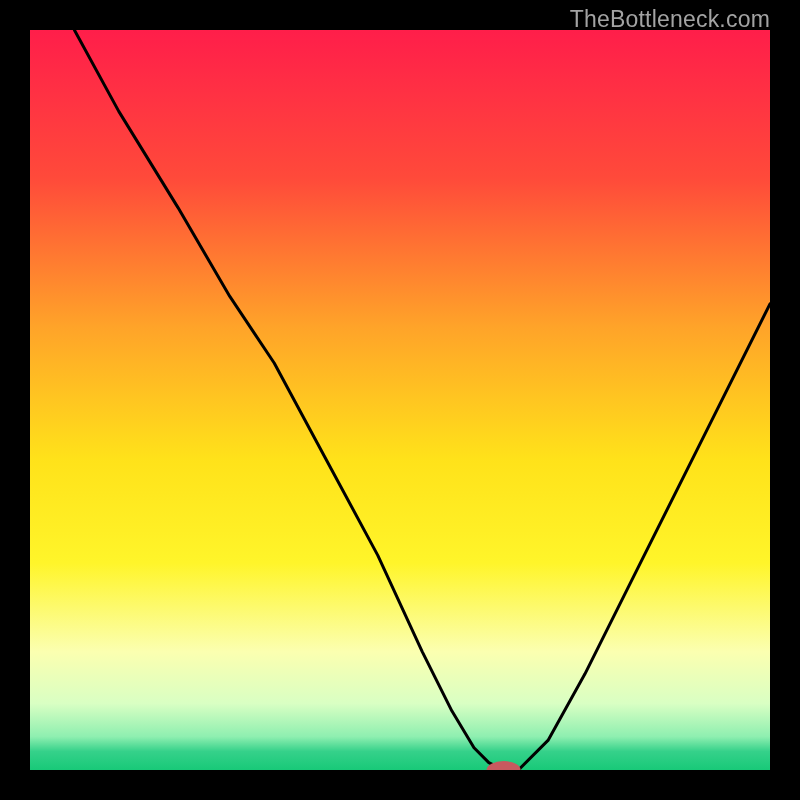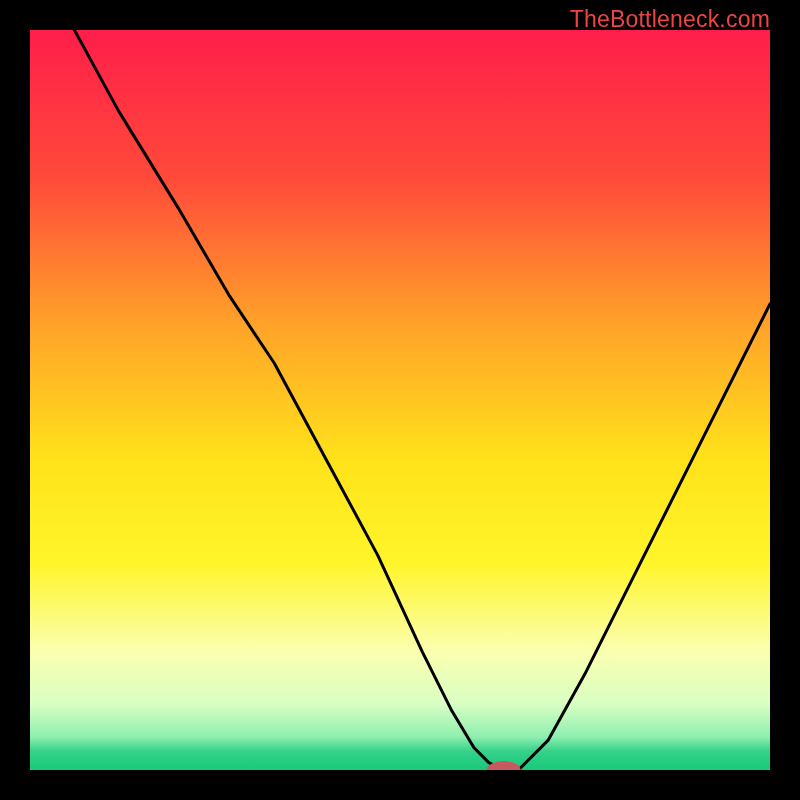--- a/index.html
+++ b/index.html
@@ -24,21 +24,21 @@
     top: 30px;
     width: 740px;
     height: 740px;
   }
   .watermark {
     position: absolute;
     top: 6px;
     right: 30px;
     font-family: Arial, Helvetica, sans-serif;
     font-size: 23px;
-    color: #ef4444;
+    color: #a3a3a3;
     letter-spacing: 0.2px;
   }
   svg { display: block; }
 </style>
 </head>
 <body>
 
 <div class="frame">
   <div class="watermark">TheBottleneck.com</div>
 

